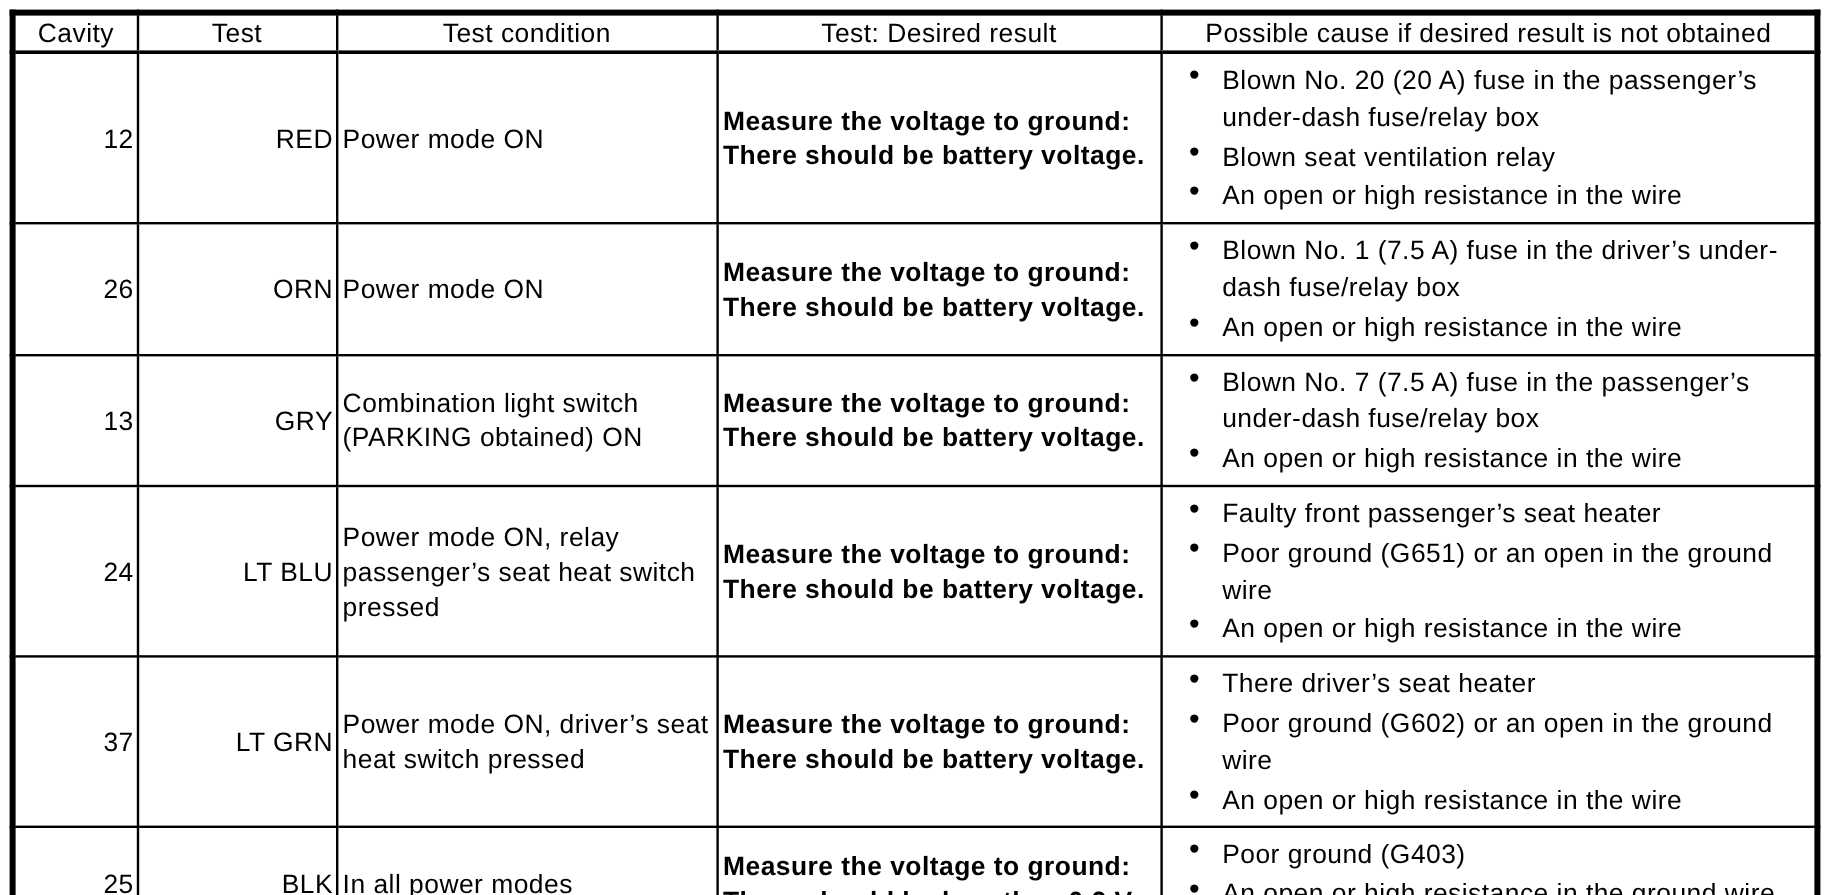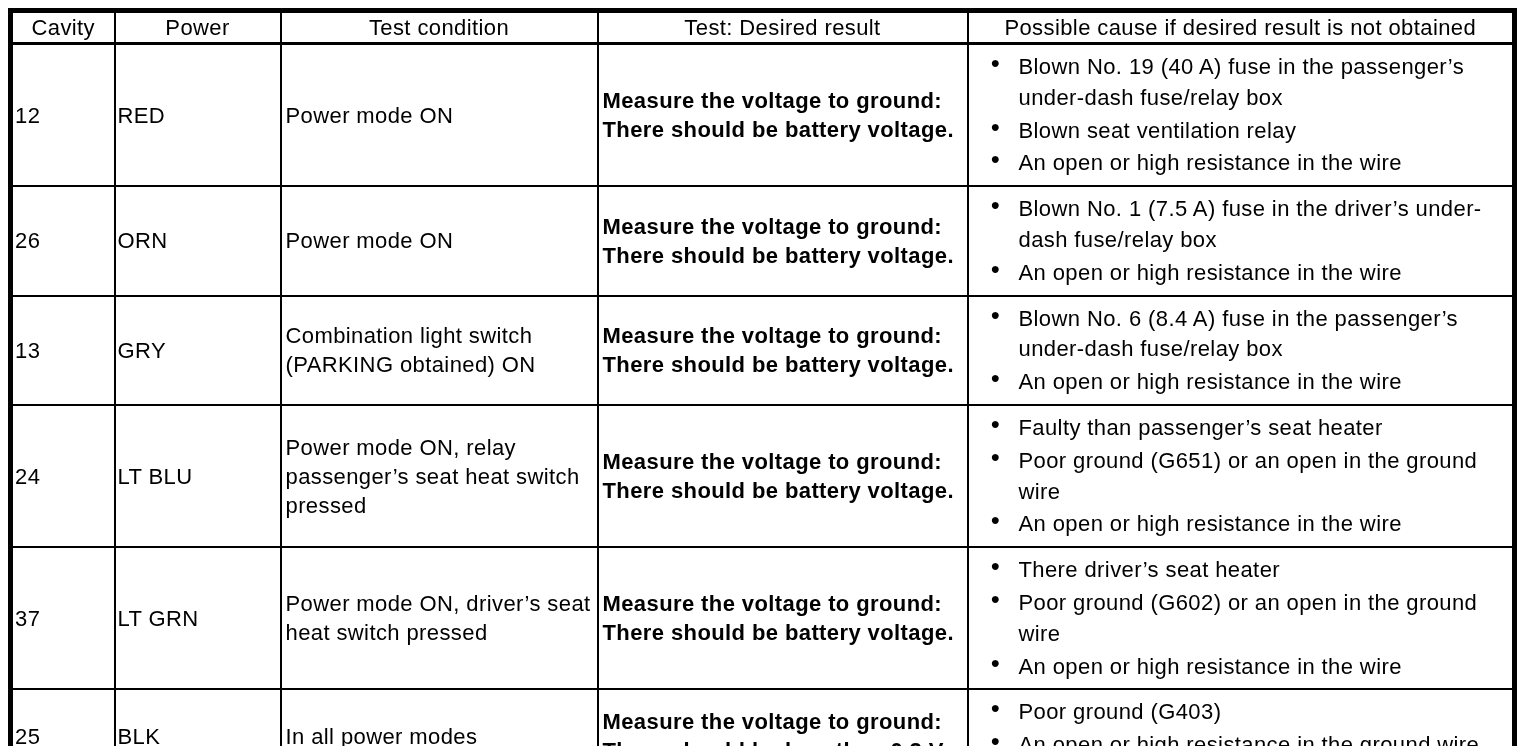--- a/index.html
+++ b/index.html
@@ -44,21 +44,21 @@
     padding: 0 2px;
   }
   tbody tr:nth-child(1) { height: 136px; }
   tbody tr:nth-child(2) { height: 100px; }
   tbody tr:nth-child(3) { height: 94px; }
   tbody tr:nth-child(4) { height: 127px; }
   tbody tr:nth-child(5) { height: 127px; }
   tbody tr:nth-child(6) { height: 95px; }
 
   td.cell-center {
-    text-align: left;
+    text-align: right;
     vertical-align: middle;
     padding: 0 2px;
   }
   td.cell-left {
     text-align: left;
     vertical-align: middle;
     padding: 2px 2px 2px 4px;
   }
   td.cell-causes {
     text-align: left;
@@ -93,38 +93,38 @@
     <colgroup>
       <col class="c-cavity">
       <col class="c-wire">
       <col class="c-cond">
       <col class="c-result">
       <col class="c-cause">
     </colgroup>
     <thead>
       <tr>
         <th>Cavity</th>
-        <th>Power</th>
+        <th>Test</th>
         <th>Test condition</th>
         <th>Test: Desired result</th>
         <th>Possible cause if desired result is not obtained</th>
       </tr>
     </thead>
     <tbody id="table-body">
         <tr>
           <td class="cell-center">12</td>
           <td class="cell-center">RED</td>
           <td class="cell-left">Power mode ON</td>
           <td class="cell-left">
             <div class="result-line">Measure the voltage to ground:</div>
             <div class="result-line">There should be battery voltage.</div>
           </td>
           <td class="cell-causes">
             <ul class="cause-list">
-              <li class="cause-item"><span class="bullet">●</span><span>Blown No. 19 (40 A) fuse in the passenger’s under-dash fuse/relay box</span></li>
+              <li class="cause-item"><span class="bullet">●</span><span>Blown No. 20 (20 A) fuse in the passenger’s under-dash fuse/relay box</span></li>
               <li class="cause-item"><span class="bullet">●</span><span>Blown seat ventilation relay</span></li>
               <li class="cause-item"><span class="bullet">●</span><span>An open or high resistance in the wire</span></li>
             </ul>
           </td>
         </tr>
         <tr>
           <td class="cell-center">26</td>
           <td class="cell-center">ORN</td>
           <td class="cell-left">Power mode ON</td>
           <td class="cell-left">
@@ -141,36 +141,36 @@
         <tr>
           <td class="cell-center">13</td>
           <td class="cell-center">GRY</td>
           <td class="cell-left">Combination light switch (PARKING obtained) ON</td>
           <td class="cell-left">
             <div class="result-line">Measure the voltage to ground:</div>
             <div class="result-line">There should be battery voltage.</div>
           </td>
           <td class="cell-causes">
             <ul class="cause-list">
-              <li class="cause-item"><span class="bullet">●</span><span>Blown No. 6 (8.4 A) fuse in the passenger’s under-dash fuse/relay box</span></li>
+              <li class="cause-item"><span class="bullet">●</span><span>Blown No. 7 (7.5 A) fuse in the passenger’s under-dash fuse/relay box</span></li>
               <li class="cause-item"><span class="bullet">●</span><span>An open or high resistance in the wire</span></li>
             </ul>
           </td>
         </tr>
         <tr>
           <td class="cell-center">24</td>
           <td class="cell-center">LT BLU</td>
           <td class="cell-left">Power mode ON, relay passenger’s seat heat switch pressed</td>
           <td class="cell-left">
             <div class="result-line">Measure the voltage to ground:</div>
             <div class="result-line">There should be battery voltage.</div>
           </td>
           <td class="cell-causes">
             <ul class="cause-list">
-              <li class="cause-item"><span class="bullet">●</span><span>Faulty than passenger’s seat heater</span></li>
+              <li class="cause-item"><span class="bullet">●</span><span>Faulty front passenger’s seat heater</span></li>
               <li class="cause-item"><span class="bullet">●</span><span>Poor ground (G651) or an open in the ground wire</span></li>
               <li class="cause-item"><span class="bullet">●</span><span>An open or high resistance in the wire</span></li>
             </ul>
           </td>
         </tr>
         <tr>
           <td class="cell-center">37</td>
           <td class="cell-center">LT GRN</td>
           <td class="cell-left">Power mode ON, driver’s seat heat switch pressed</td>
           <td class="cell-left">

